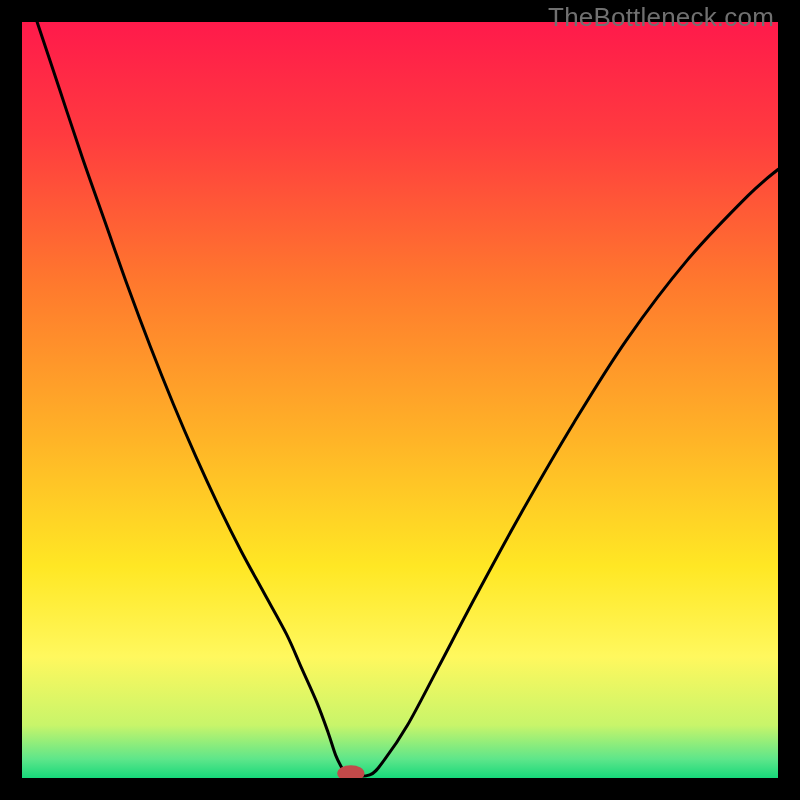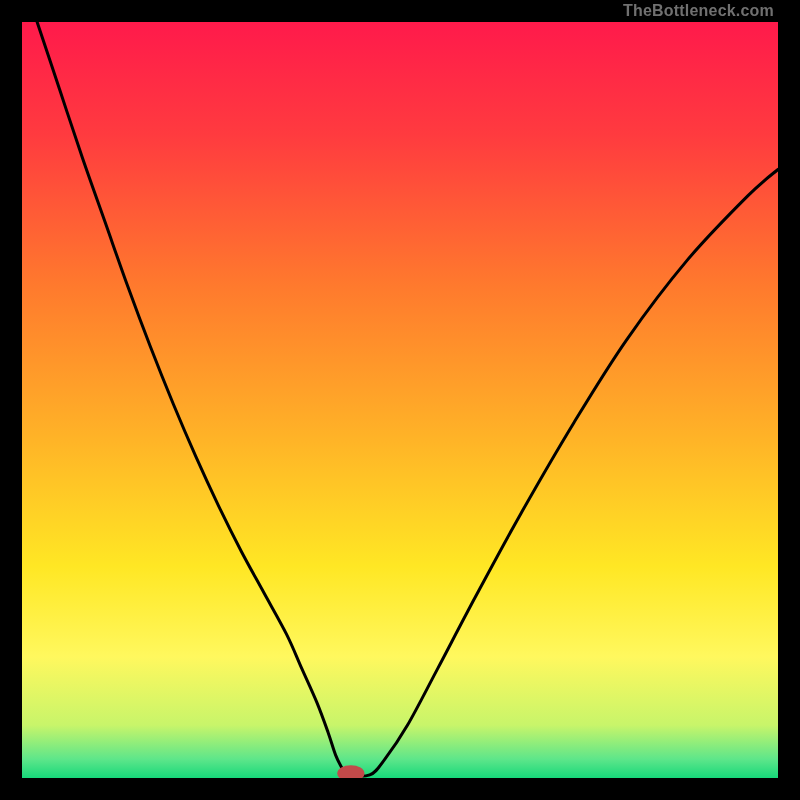--- a/index.html
+++ b/index.html
@@ -24,22 +24,22 @@
     left: 0;
     top: 0;
     width: 756px;
     height: 756px;
   }
   .watermark {
     position: absolute;
     top: 2px;
     right: 26px;
     color: #707070;
-    font-size: 16px;
-    font-weight: 700;
+    font-size: 26px;
+    font-weight: 400;
     letter-spacing: 0.2px;
   }
   svg { display: block; }
 </style>
 </head>
 <body>
 
 <div class="frame">
   <svg class="plot" viewBox="0 0 756 756" preserveAspectRatio="none">
     <defs>

